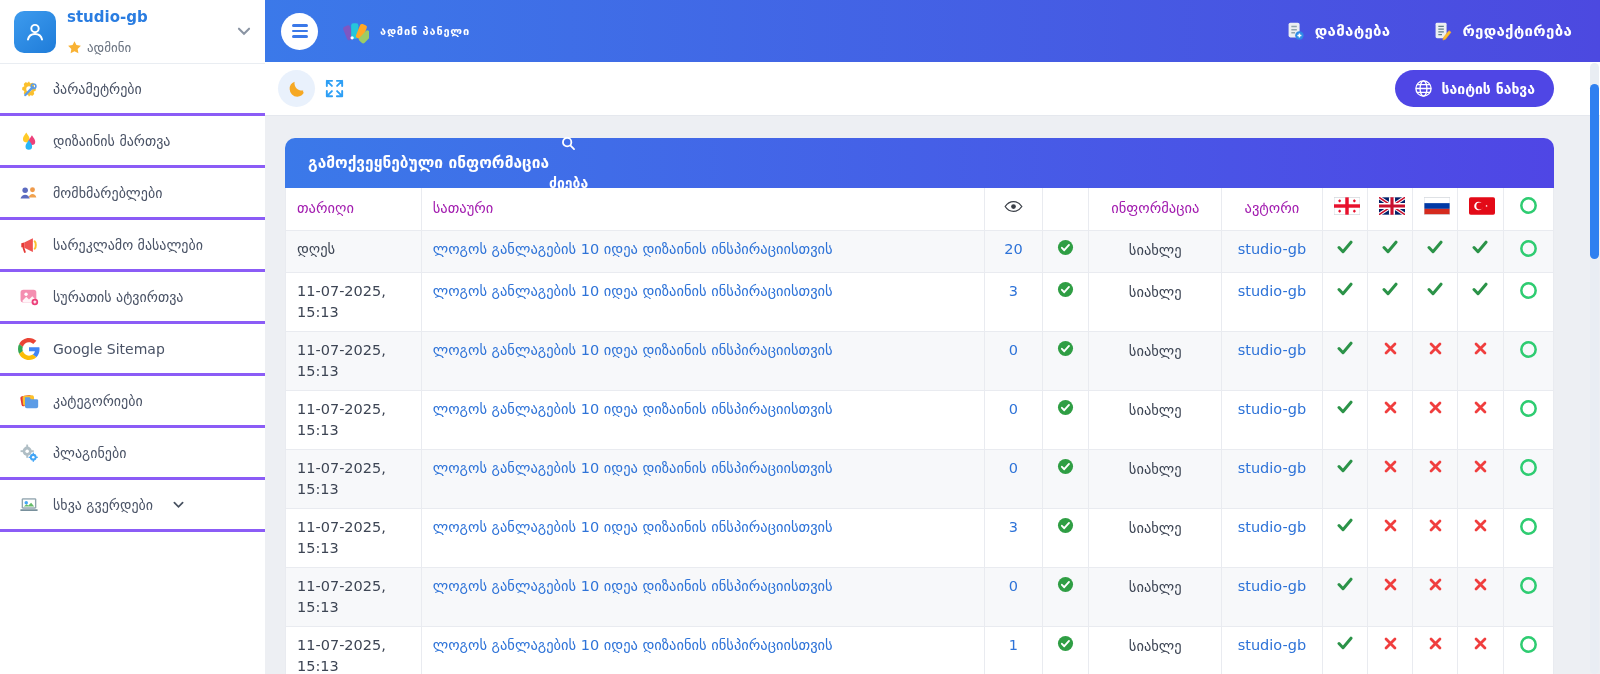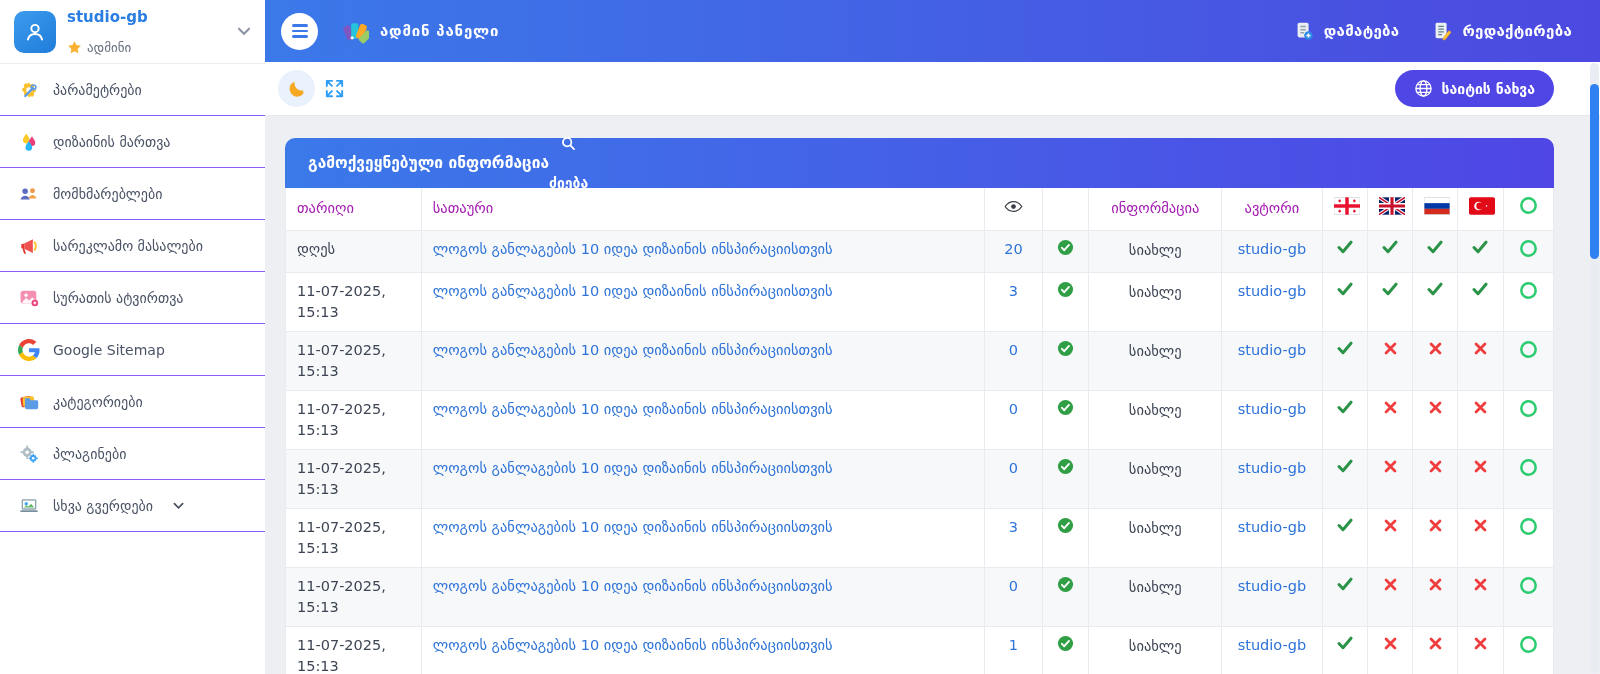--- a/index.html
+++ b/index.html
@@ -10,31 +10,31 @@
   }
   .icon { display: inline-flex; align-items: center; justify-content: center; line-height: 0; }
 
   
   .sidebar { position: absolute; left: 0; top: 0; width: 265px; height: 674px; background: #fff; z-index: 3; }
   .side-header { height: 64px; display: flex; align-items: center; padding: 0 14px; border-bottom: 1px solid #e9edf2; }
   .avatar { width: 42px; height: 42px; border-radius: 10px; background: linear-gradient(140deg,#3d9bee,#1f7cd9); display: flex; align-items: center; justify-content: center; flex: none; }
   .side-user { margin-left: 11px; flex: 1; }
   .side-name { color: #2a7de1; font-weight: bold; font-size: 15px; }
   .side-role { display: flex; align-items: center; gap: 5px; color: #6b7482; font-size: 13px; margin-top: 14px; }
-  .side-menu .side-item { height: 52px; display: flex; align-items: center; gap: 13px; padding: 0 18px; border-bottom: 1px solid #8b5cf6; font-size: 14px; color: #4a5366; cursor: pointer; background: #fff; }
+  .side-menu .side-item { height: 52px; display: flex; align-items: center; gap: 13px; padding: 0 18px; border-bottom: 3px solid #8b5cf6; font-size: 14px; color: #4a5366; cursor: pointer; background: #fff; }
   .side-item .icon { width: 22px; height: 22px; flex: none; }
   .side-item .chev { margin-left: 2px; }
 
   
   .main { position: absolute; left: 265px; top: 0; right: 0; bottom: 0; }
   .topbar { height: 62px; background: linear-gradient(90deg, #3b79e9, #4c49e0); display: flex; align-items: center; padding: 0 28px 0 16px; color: #fff; }
   .hamburger { width: 37px; height: 37px; border-radius: 50%; background: #fff; display: flex; flex-direction: column; justify-content: center; align-items: center; gap: 3px; cursor: pointer; flex: none; }
   .hamburger span { display: block; width: 16px; height: 2.6px; background: #3b79e9; border-radius: 2px; }
-  .topbar-brand { display: flex; align-items: center; gap: 11px; margin-left: 24px; font-weight: bold; font-size: 15px; letter-spacing: .8px; }
-  .topbar-actions { margin-left: auto; display: flex; gap: 32px; }
+  .topbar-brand { display: flex; align-items: center; gap: 11px; margin-left: 24px; font-weight: bold; font-size: 11px; letter-spacing: .8px; }
+  .topbar-actions { margin-left: auto; display: flex; gap: 41px; }
   .topbar-action { display: flex; align-items: center; gap: 9px; font-size: 15px; cursor: pointer; font-weight: bold; letter-spacing: .3px; }
 
   .toolbar { height: 54px; background: #fff; display: flex; align-items: center; padding: 0 46px 0 13px; border-bottom: 1px solid #e5e8ee; }
   .moon-btn { width: 37px; height: 37px; border-radius: 50%; background: #e9f1fc; display: flex; align-items: center; justify-content: center; cursor: pointer; }
   .expand-btn { margin-left: 8px; cursor: pointer; }
   .view-site-btn { margin-left: auto; height: 37px; border: none; border-radius: 19px; background: #4f46e5; color: #fff; display: flex; align-items: center; gap: 9px; padding: 0 19px; font-size: 14px; font-weight: bold; cursor: pointer; font-family: inherit; }
 
   .content { padding: 22px 46px 0 20px; }
   .panel { border-radius: 10px; }
   .panel-header { height: 50px; border-radius: 10px 10px 0 0; background: linear-gradient(90deg, #3b79e9, #4f46e5); display: flex; align-items: center; justify-content: flex-start; padding: 0 23px; color: #fff; }

